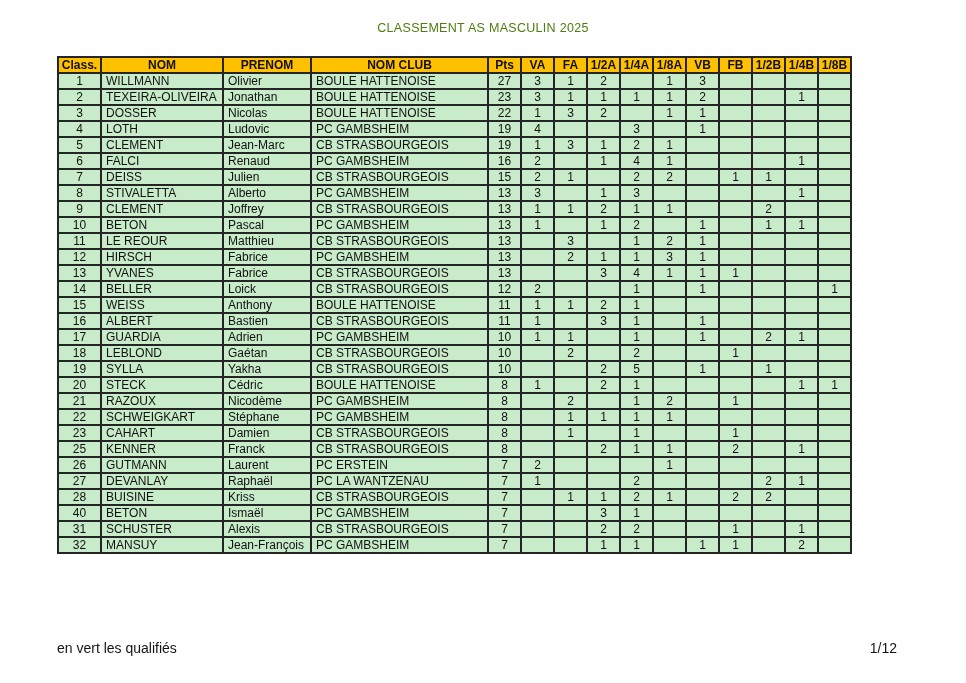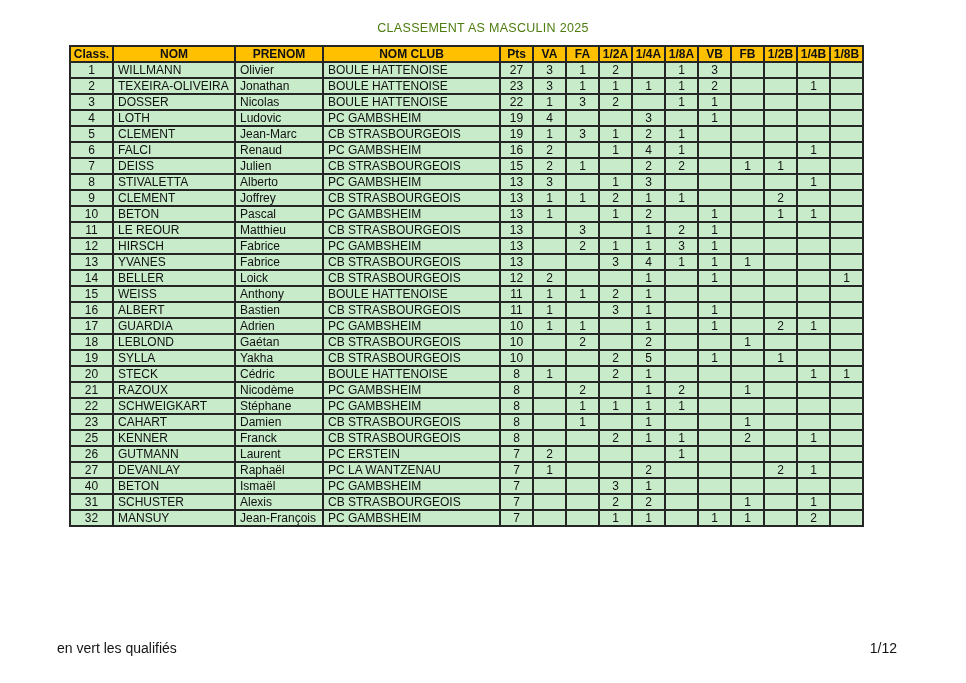--- a/index.html
+++ b/index.html
@@ -25,26 +25,25 @@
     left: 0;
     width: 100%;
     text-align: center;
     font-size: 12.5px;
     letter-spacing: 0.3px;
     color: #4d7c0f;
   }
   table.ranking {
     position: absolute;
     left: 57px;
-    top: 45px;
+    top: 56px;
     border-collapse: collapse;
     table-layout: fixed;
     width: 794px;
     border: 2px solid var(--border);
-    margin-left: 12px;
   }
   col.c0  { width: 43px; }
   col.c1  { width: 122px; }
   col.c2  { width: 88px; }
   col.c3  { width: 177px; }
   col.c4  { width: 33px; }
   col.cn  { width: 33px; }
   th {
     background: var(--header-bg);
     border: 2px solid var(--border);
@@ -564,20 +563,37 @@
           <td></td>
           <td>2</td>
           <td></td>
           <td></td>
           <td></td>
           <td>2</td>
           <td>1</td>
           <td></td>
         </tr>
         <tr>
+          <td>28</td>
+          <td class="left">BUISINE</td>
+          <td class="left">Kriss</td>
+          <td class="left">CB STRASBOURGEOIS</td>
+          <td>7</td>
+          <td></td>
+          <td>1</td>
+          <td>1</td>
+          <td>2</td>
+          <td>1</td>
+          <td></td>
+          <td>2</td>
+          <td>2</td>
+          <td></td>
+          <td></td>
+        </tr>
+        <tr>
           <td>40</td>
           <td class="left">BETON</td>
           <td class="left">Ismaël</td>
           <td class="left">PC GAMBSHEIM</td>
           <td>7</td>
           <td></td>
           <td></td>
           <td>3</td>
           <td>1</td>
           <td></td>

